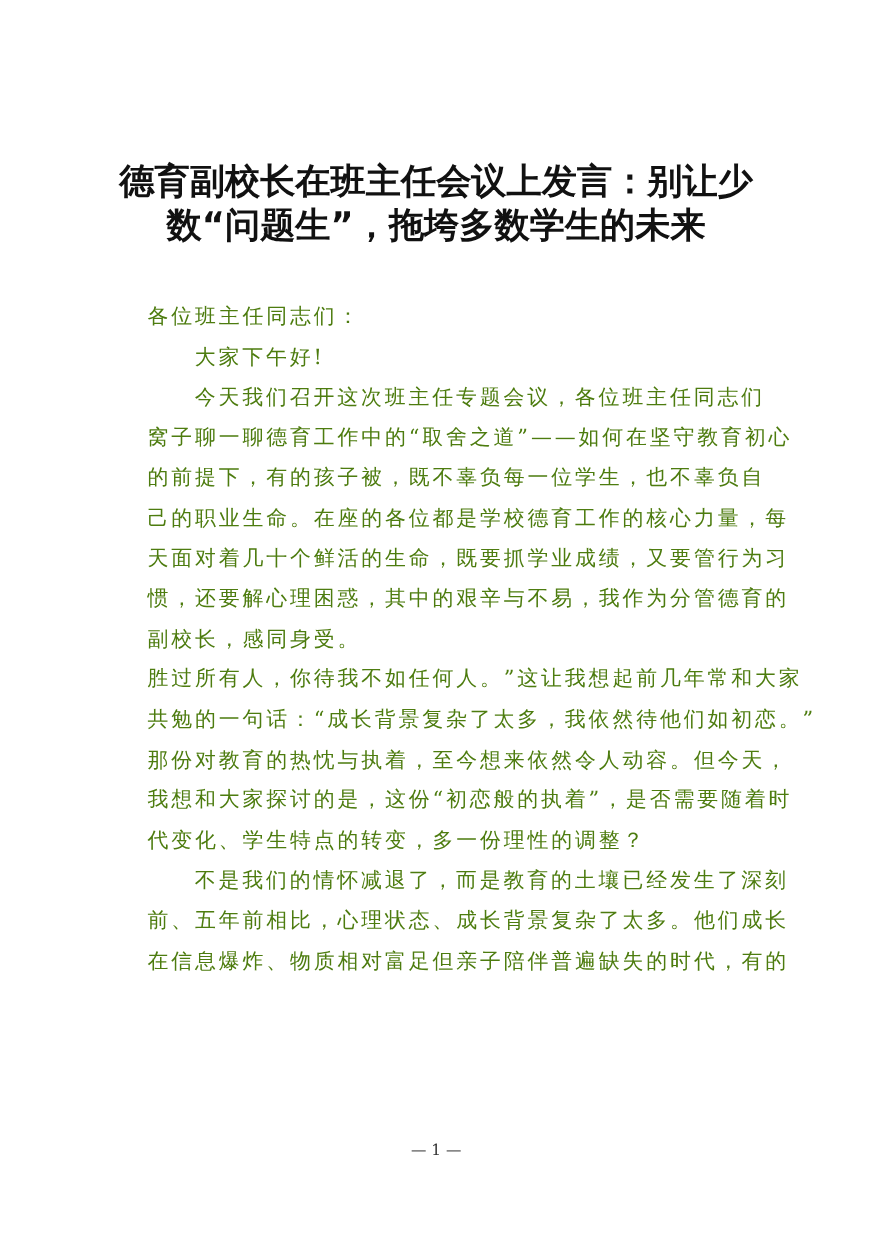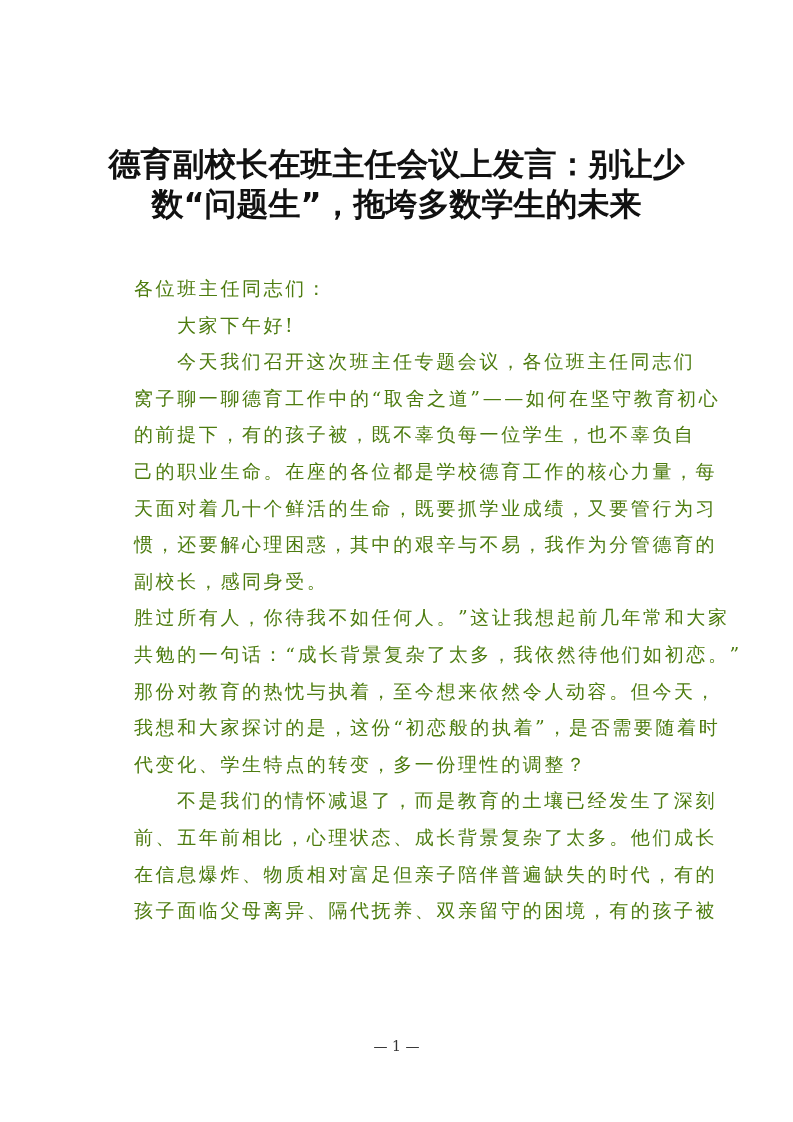--- a/index.html
+++ b/index.html
@@ -46,17 +46,16 @@
     <span class="line">惯，还要解心理困惑，其中的艰辛与不易，我作为分管德育的</span>
     <span class="line">副校长，感同身受。</span>
     <span class="line">胜过所有人，你待我不如任何人。”这让我想起前几年常和大家</span>
     <span class="line">共勉的一句话：“成长背景复杂了太多，我依然待他们如初恋。”</span>
     <span class="line">那份对教育的热忱与执着，至今想来依然令人动容。但今天，</span>
     <span class="line">我想和大家探讨的是，这份“初恋般的执着”，是否需要随着时</span>
     <span class="line">代变化、学生特点的转变，多一份理性的调整？</span>
     <span class="line indent">不是我们的情怀减退了，而是教育的土壤已经发生了深刻</span>
     <span class="line">前、五年前相比，心理状态、成长背景复杂了太多。他们成长</span>
     <span class="line">在信息爆炸、物质相对富足但亲子陪伴普遍缺失的时代，有的</span>
-    <span class="line">孩子面临父母离异、隔代抚养、双亲留守的困境，有的孩子被</span>
   </div>
 
   <div class="pagenum">— 1 —</div>
 </div>
 
 </body></html>

